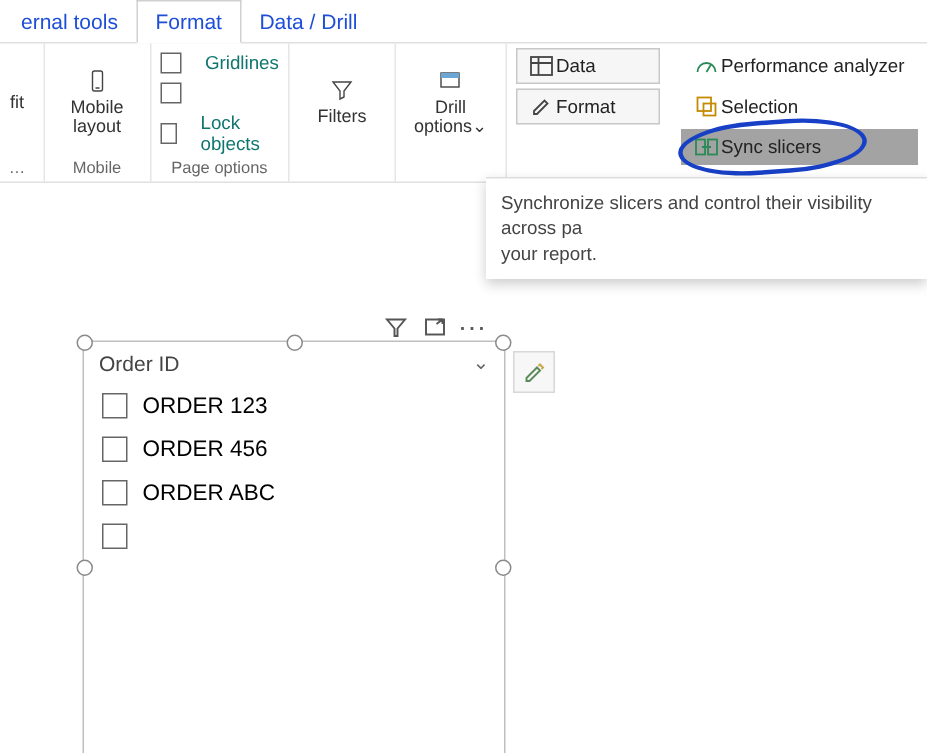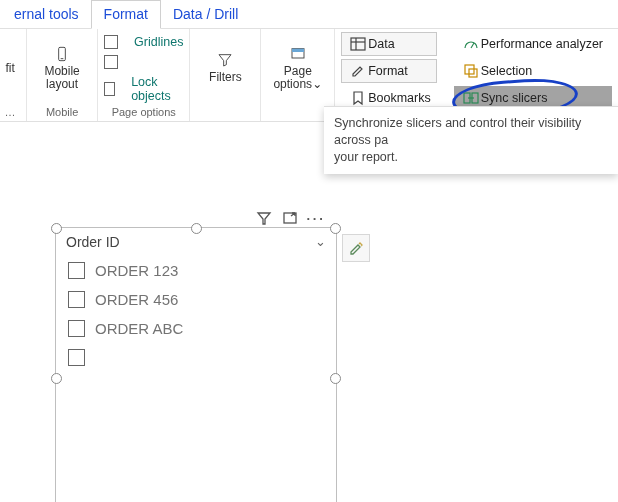--- a/index.html
+++ b/index.html
@@ -33,21 +33,21 @@
   .canvas{position:relative}
   .floaticons{position:absolute;display:flex;gap:10px;align-items:center}
   .floaticons .fi{width:16px;height:16px;display:flex;align-items:center;justify-content:center;color:#555;cursor:pointer}
   .dots{letter-spacing:2px;font-weight:bold}
   .slicer{position:absolute;border:1px solid #bfbfbf;background:#fff}
   .handle{position:absolute;width:9px;height:9px;background:#fff;border:1px solid #8a8a8a;border-radius:50%}
   .slicer-head{display:flex;justify-content:space-between;padding:6px 10px 2px;color:#444}
   .slicer-head .title{font-size:14px}
   .chev{color:#666}
   .items{padding:4px 4px 8px}
-  .item{display:flex;align-items:center;gap:10px;padding:6px 8px;font-size:15px;color:#737373}
+  .item{display:flex;align-items:center;gap:10px;padding:6px 8px;font-size:15px;color:#000000}
   .item .sq{width:15px;height:15px;border:1.5px solid #666}
   .sidebtn{position:absolute;width:26px;height:26px;border:1px solid #d7d7d7;background:#f7f7f7;display:flex;align-items:center;justify-content:center;cursor:pointer}
 </style>
 </head>
 <body>
 <div id="app">
 
 <div class="tabs">
   <div class="tab">ernal tools</div>
   <div class="tab active">Format</div>
@@ -115,21 +115,21 @@
 
   <div class="rgroup">
     <div class="body">
       <div class="vbtn">
         <span class="ico bigico">
           <svg viewBox="0 0 24 24" fill="none" stroke="#444" stroke-width="1.4">
                 <rect x="3" y="4" width="18" height="14"></rect>
                 <rect x="3" y="4" width="18" height="5" fill="#6aa7d6" stroke="none"></rect>
               </svg>
         </span>
-        <span class="lbl"><span>Page</span><br><span>options</span><span>⌄</span></span>
+        <span class="lbl"><span>Drill</span><br><span>options</span><span>⌄</span></span>
       </div>
     </div>
     <div class="caption">&nbsp;</div>
   </div>
 
   <div class="rgroup" style="border-right:none;flex:1;align-items:flex-start;padding-top:6px">
     <div class="body" style="align-items:flex-start;gap:14px">
       <div class="panecol">
         <div class="panerow boxed">
           <span class="ico">
@@ -142,28 +142,20 @@
           <span class="t">Data</span>
         </div>
         <div class="panerow boxed">
           <span class="ico">
                 <svg viewBox="0 0 16 16" fill="none" stroke="#444" stroke-width="1.2">
                   <path d="M3 11l7-7 2 2-7 7H3v-2z"></path>
                 </svg>
               </span>
           <span class="t">Format</span>
         </div>
-        <div class="panerow">
-          <span class="ico">
-                <svg viewBox="0 0 16 16" fill="none" stroke="#444" stroke-width="1.2">
-                  <path d="M4 2h8v12l-4-3-4 3z"></path>
-                </svg>
-              </span>
-          <span class="t">Bookmarks</span>
-        </div>
       </div>
       <div class="panecol">
         <div class="panerow">
           <span class="ico">
                 <svg viewBox="0 0 16 16" fill="none" stroke="#2a8a55" stroke-width="1.2">
                   <path d="M2 12a6 6 0 0 1 12 0"></path>
                   <line x1="8" y1="12" x2="11" y2="7"></line>
                 </svg>
               </span>
           <span class="t">Performance analyzer</span>
@@ -189,21 +181,21 @@
         </div>
       </div>
 
     </div>
     <div class="caption" style="align-self:center">&nbsp;</div>
   </div>
 </div>
 
 <div class="ring" style="left:452px;top:80px;width:120px;height:30px"></div>
 
-<div class="tooltip" style="left:324px;top:106px;right:0">
+<div class="tooltip" style="left:324px;top:118px;right:0">
   <span>Synchronize slicers and control their visibility across pa</span><br>
   <span>your report.</span>
 </div>
 
 <div class="canvas" style="position:absolute;left:0;top:160px;right:0;bottom:0">
 
   <div class="floaticons" style="left:256px;top:50px">
     <span class="fi">
           <svg viewBox="0 0 16 16" fill="none" stroke="#555" stroke-width="1.3">
             <path d="M2 3h12l-5 6v5l-2 0v-5z"></path>

